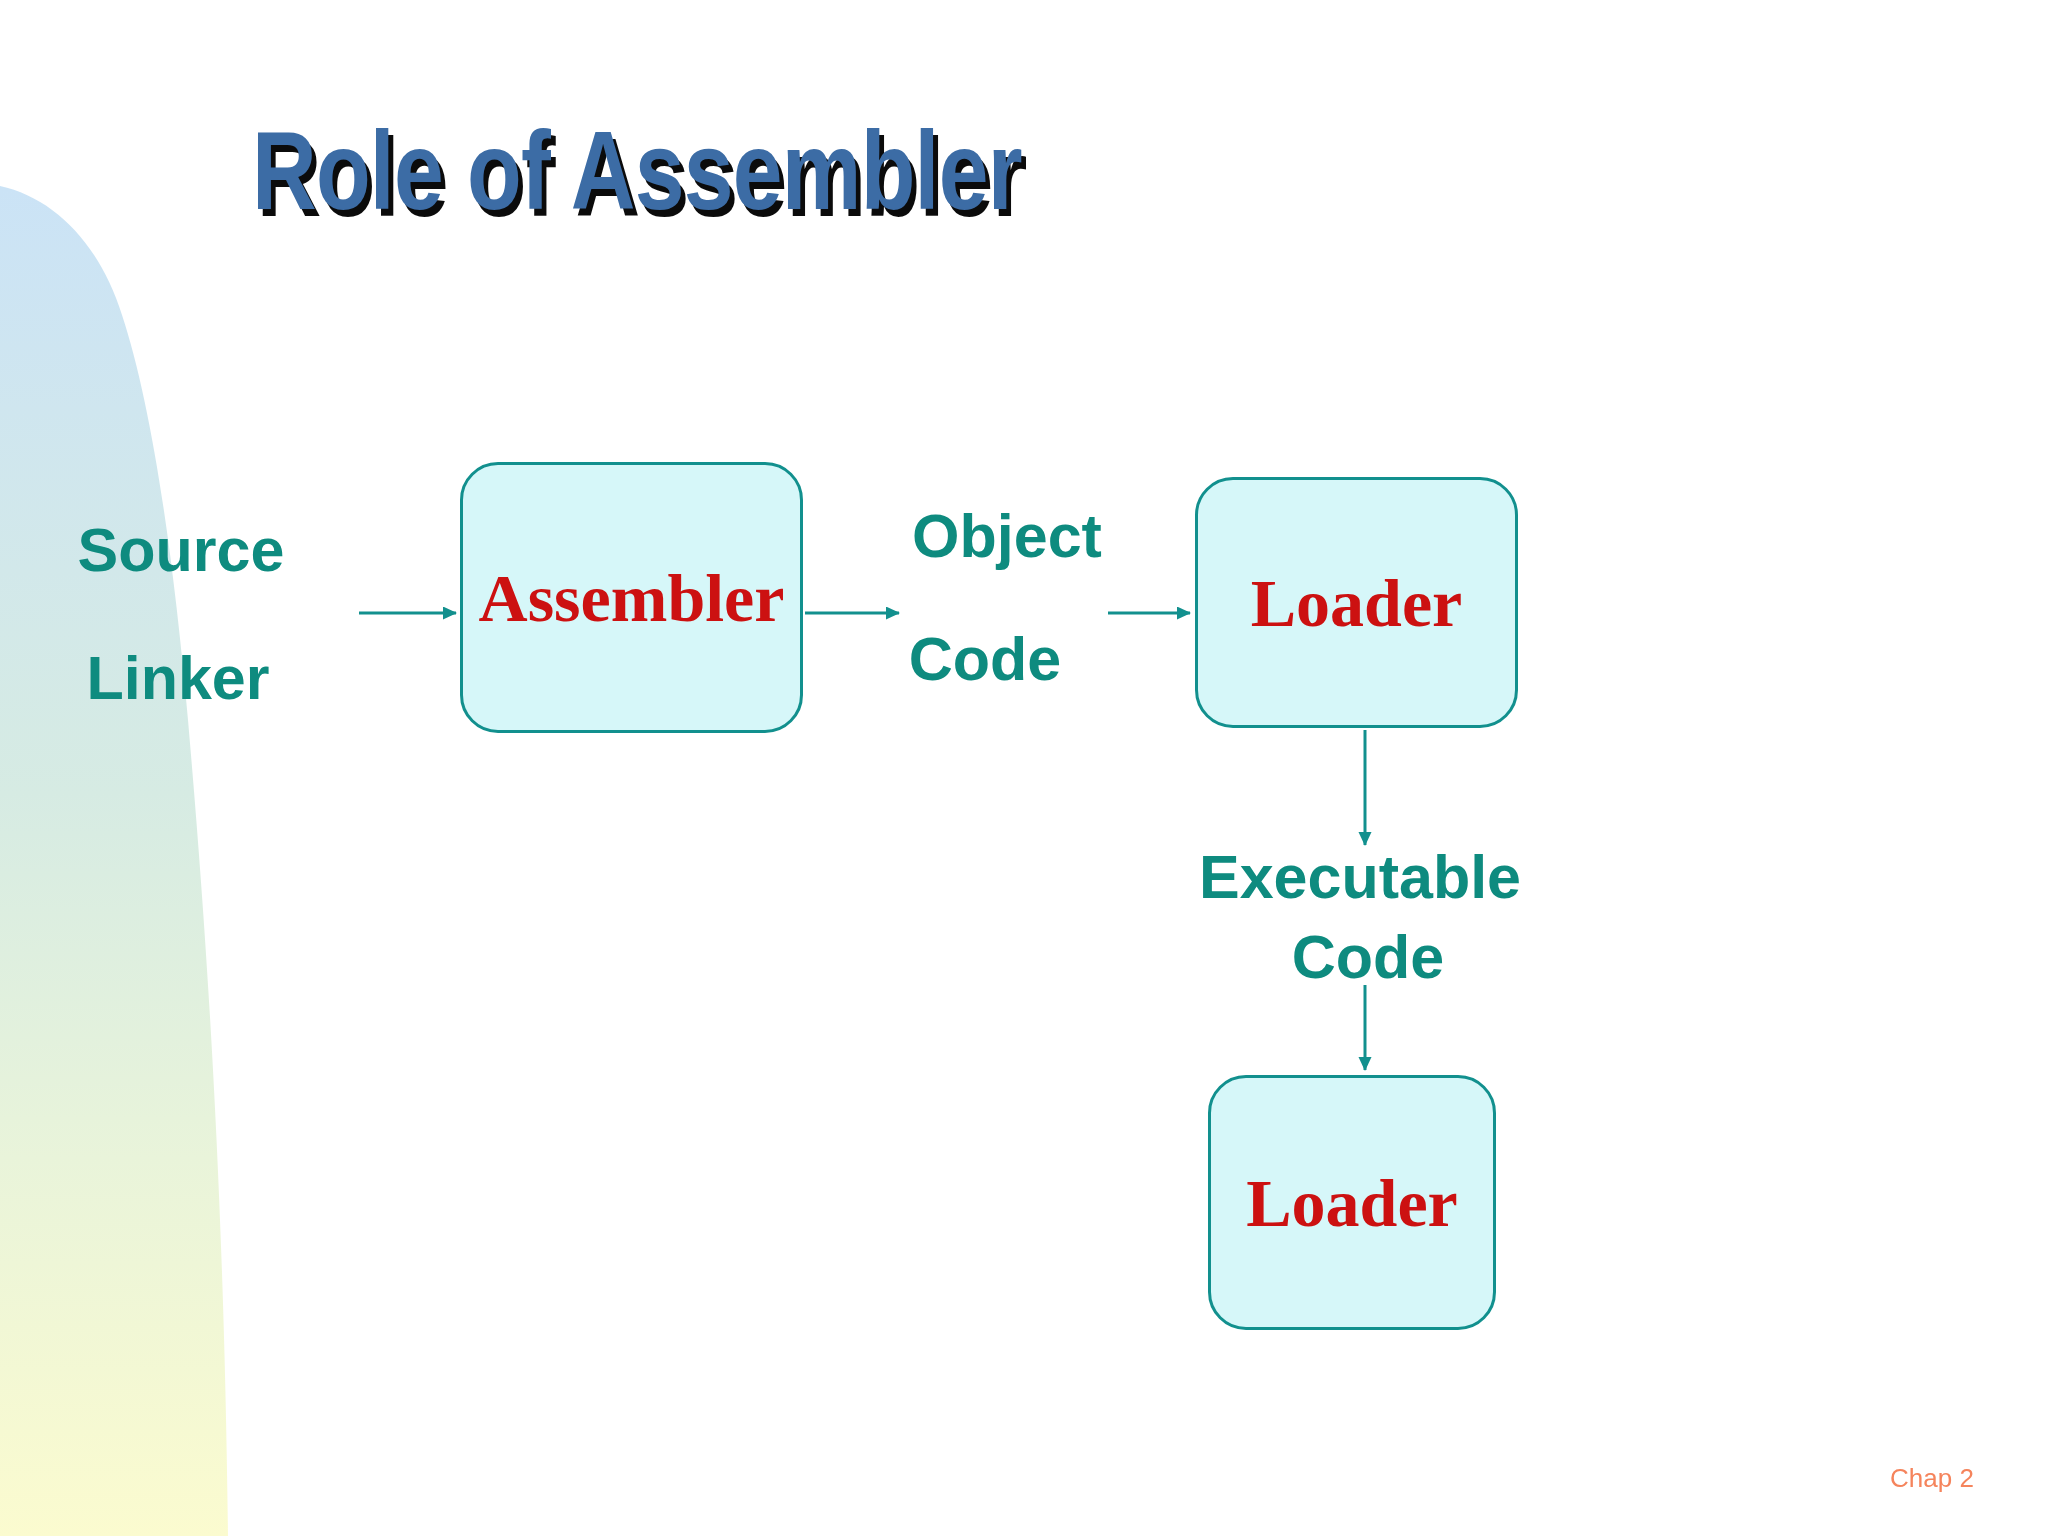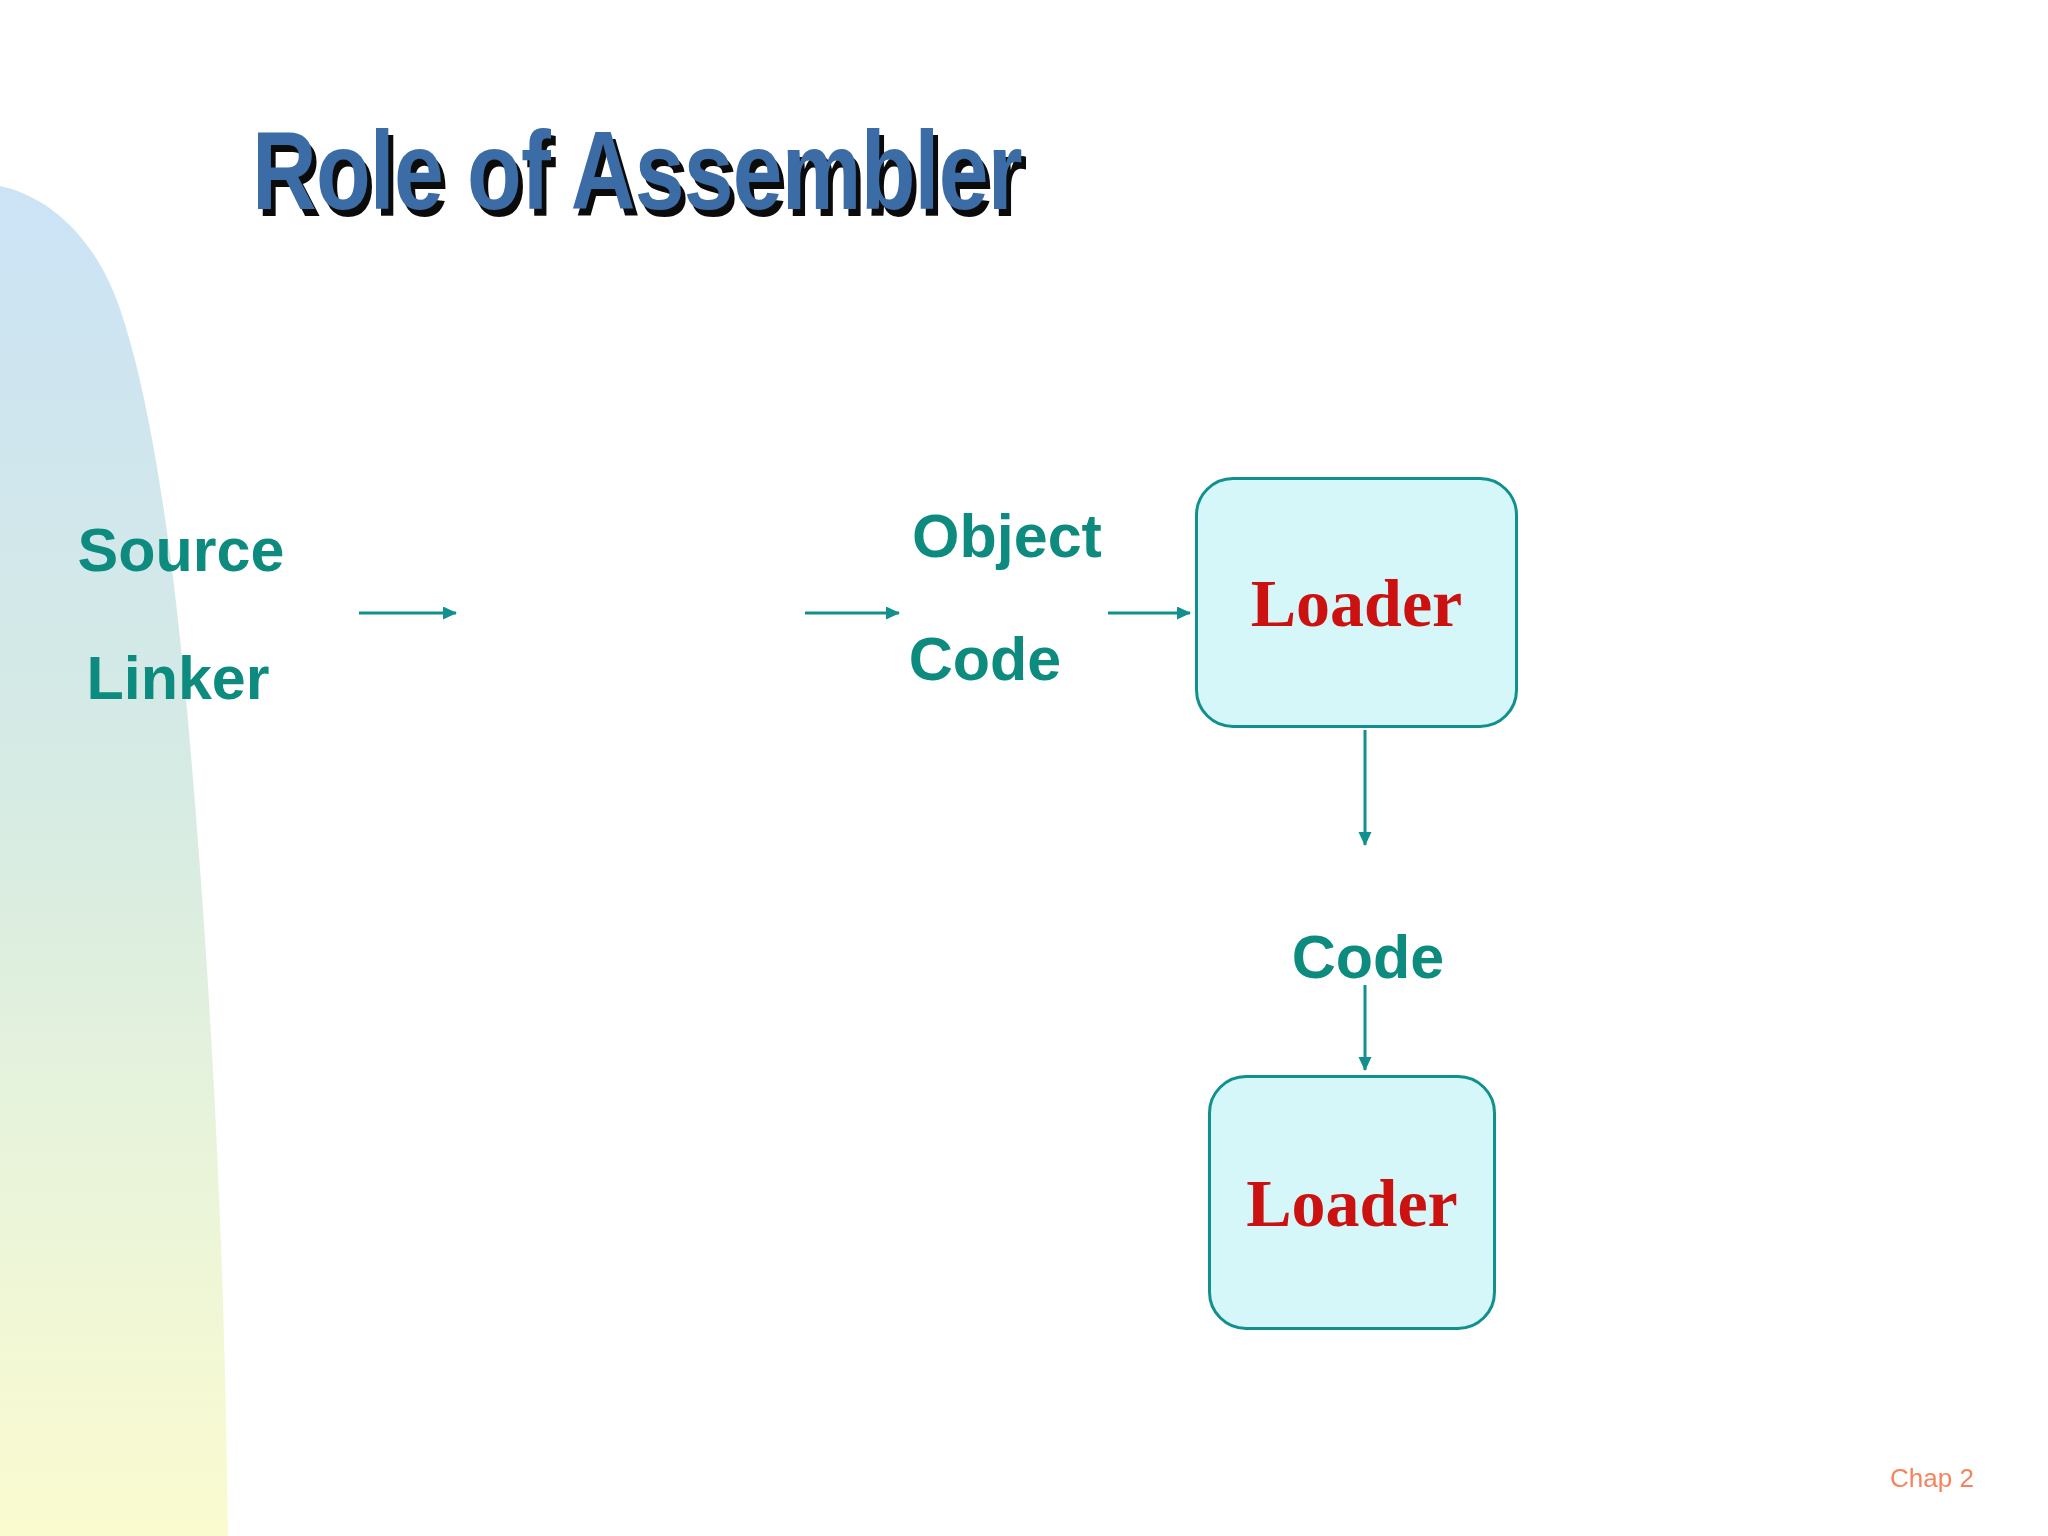--- a/index.html
+++ b/index.html
@@ -121,22 +121,26 @@
   </svg>
 
   <h1 class="title">Role of Assembler</h1>
 
   <div class="flabel" style="left:181px; top:550px;">Source</div>
   <div class="flabel" style="left:178px; top:678px;">Linker</div>
 
   <div class="flabel" style="left:987px; top:536px;margin-left:20px;">Object</div>
   <div class="flabel" style="left:985px; top:659px;">Code</div>
 
+  <div class="flabel" style="left:1360px; top:877px;">Executable</div>
   <div class="flabel" style="left:1368px; top:957px;">Code</div>
 
+  <div class="node node-assembler">
+    <span class="node-label">Assembler</span>
+  </div>
   <div class="node node-linker">
     <span class="node-label">Loader</span>
   </div>
   <div class="node node-loader">
     <span class="node-label">Loader</span>
   </div>
 
   <svg class="connectors" viewBox="0 0 2048 1536" xmlns="http://www.w3.org/2000/svg">
     <defs>
       <marker id="ah" markerUnits="userSpaceOnUse" markerWidth="16" markerHeight="15" refX="13" refY="6.5" orient="auto">

